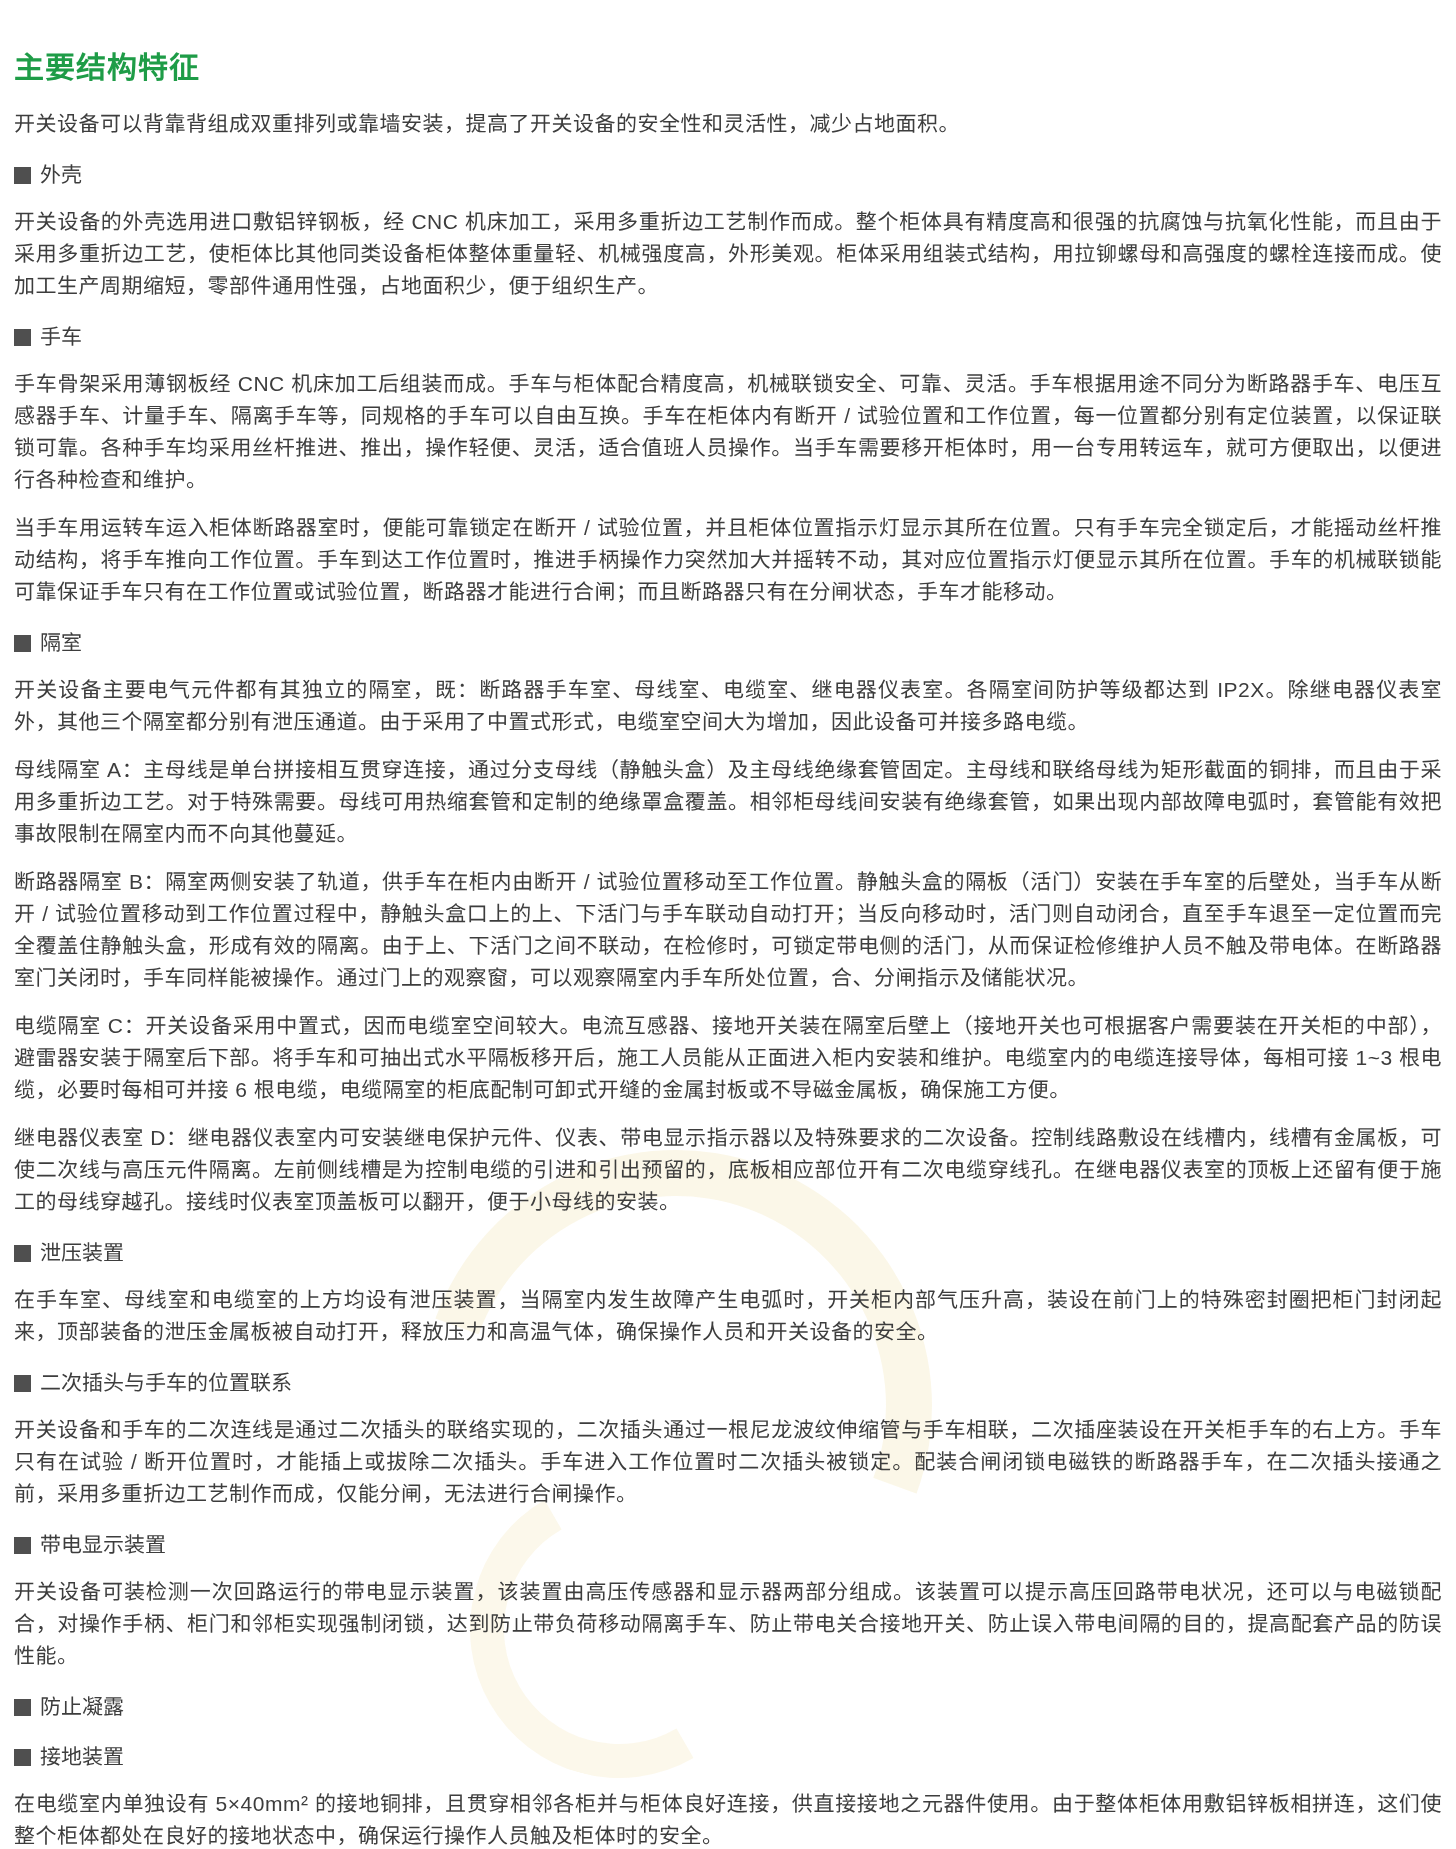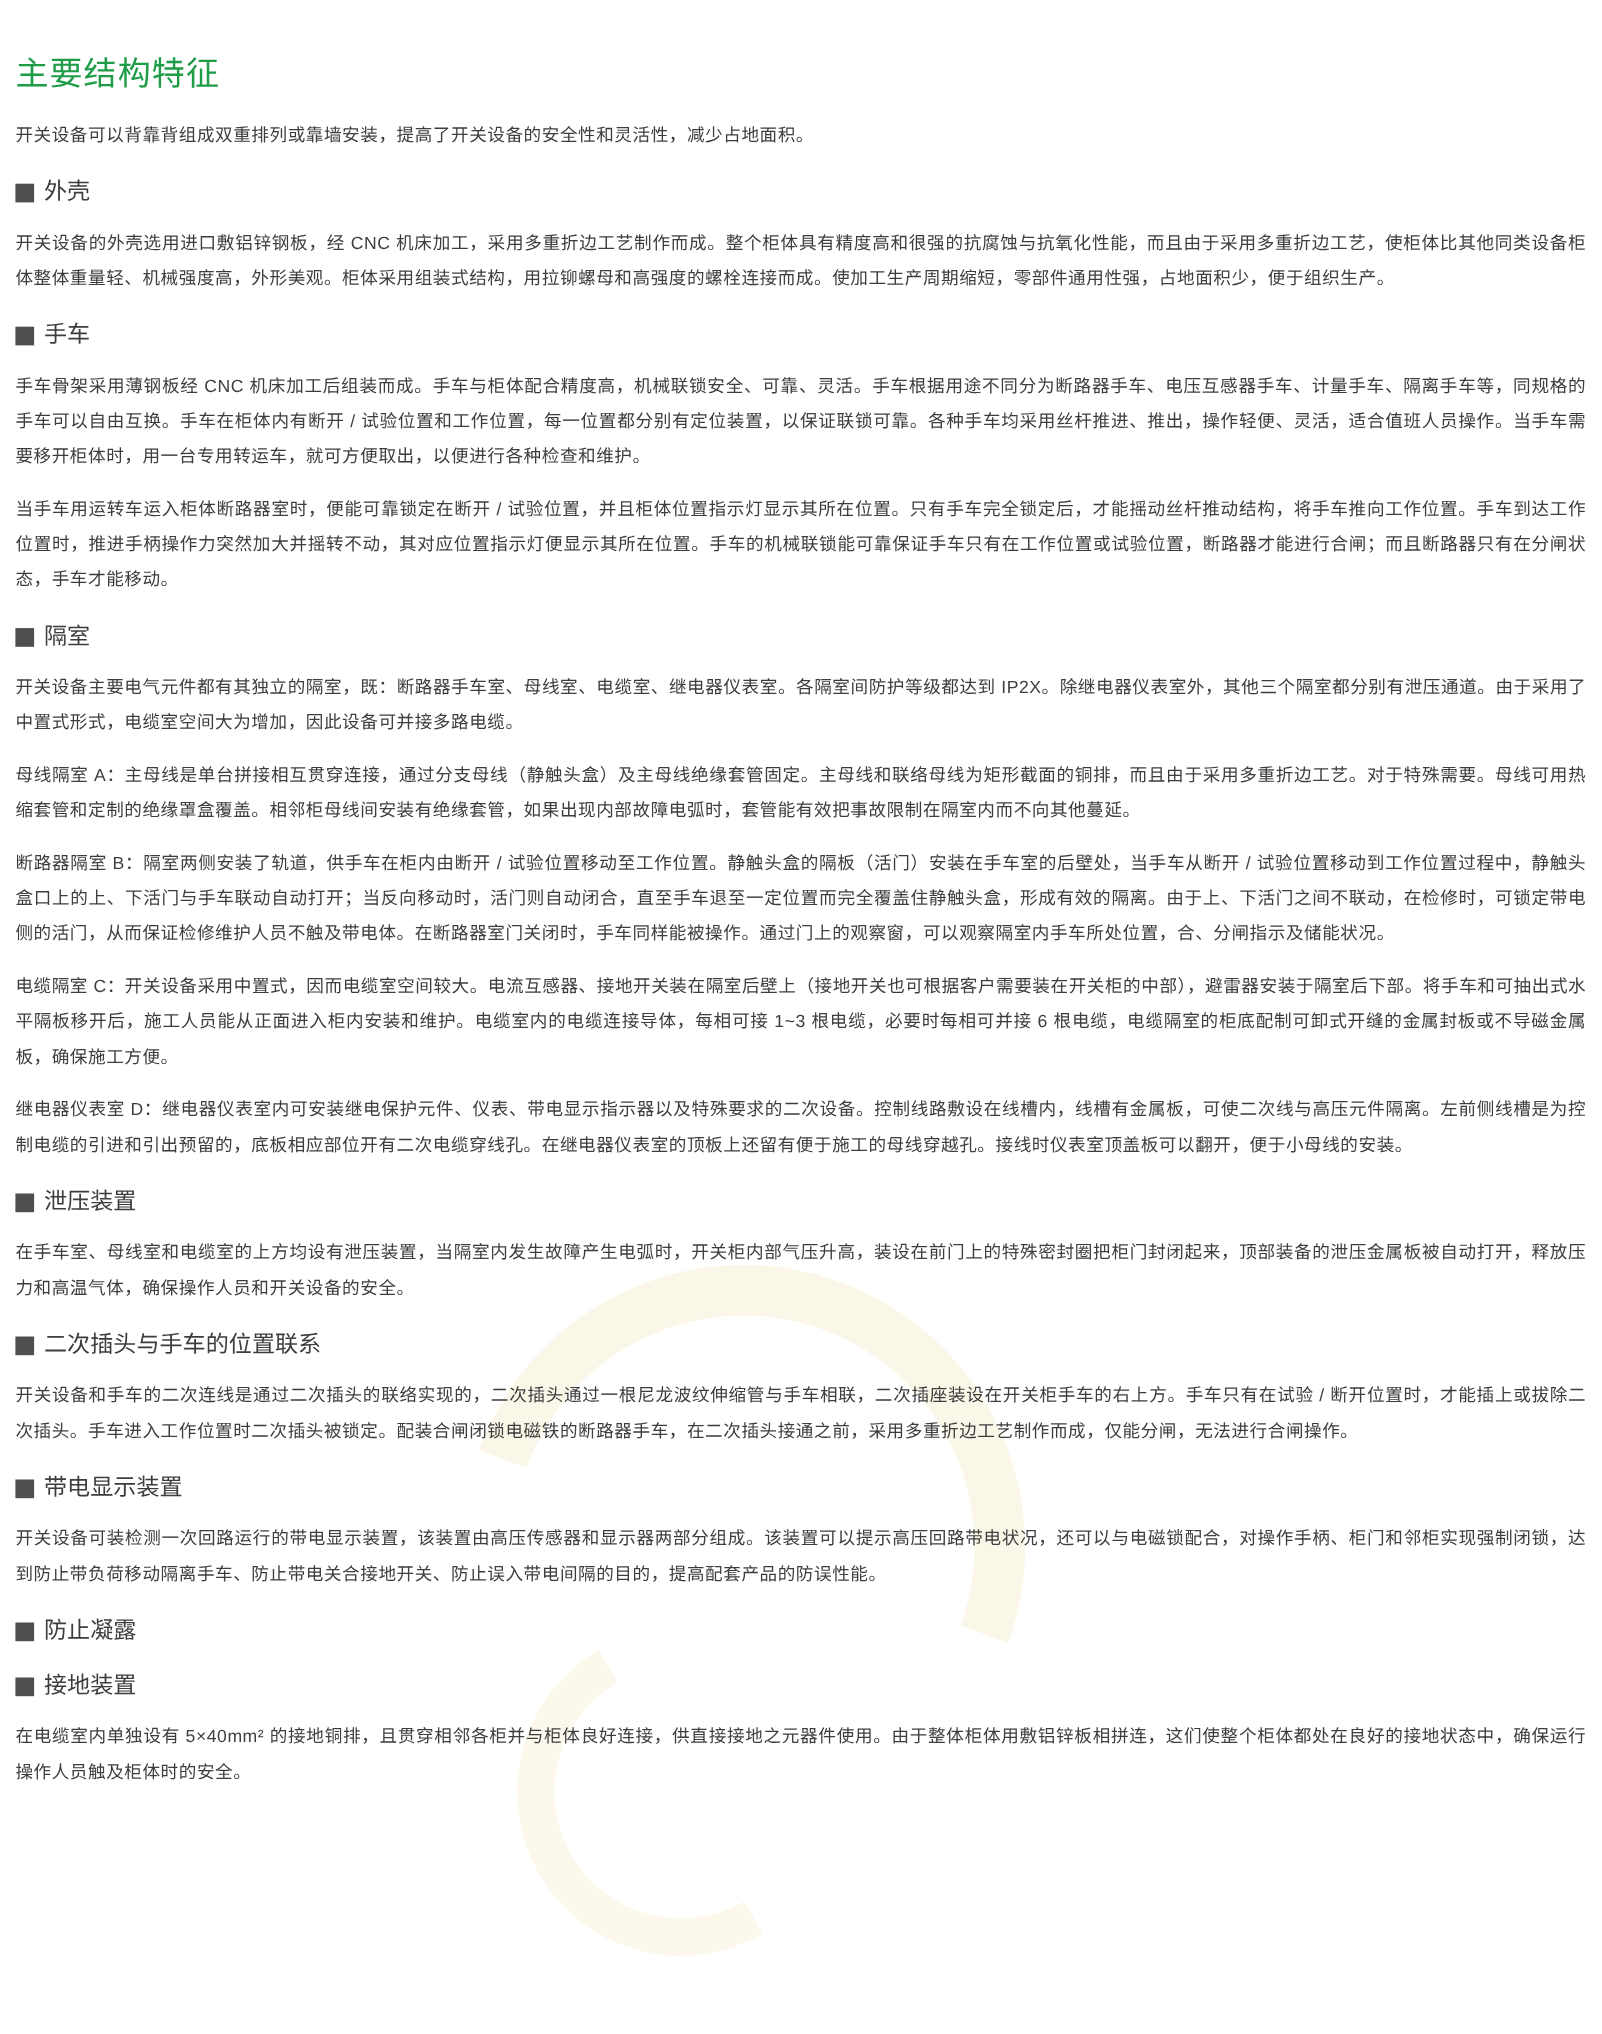--- a/index.html
+++ b/index.html
@@ -18,27 +18,27 @@
   }
   .page {
     position: relative;
     padding: 50px 14px 60px 14px;
     box-sizing: border-box;
     z-index: 1;
   }
   h1.page-title {
     margin: 0 0 22px 0;
     font-size: 30px;
-    font-weight: 400;
+    font-weight: 700;
     line-height: 1.2;
     letter-spacing: 1px;
   }
   p.body-para {
     margin: 16px 0 13px 0;
-    font-size: 16px;
+    font-size: 21px;
     line-height: 32px;
     text-align: justify;
     letter-spacing: 0.5px;
   }
   .section-heading {
     margin: 20px 0 14px 0;
     font-size: 21px;
     line-height: 30px;
     display: flex;
     align-items: center;

